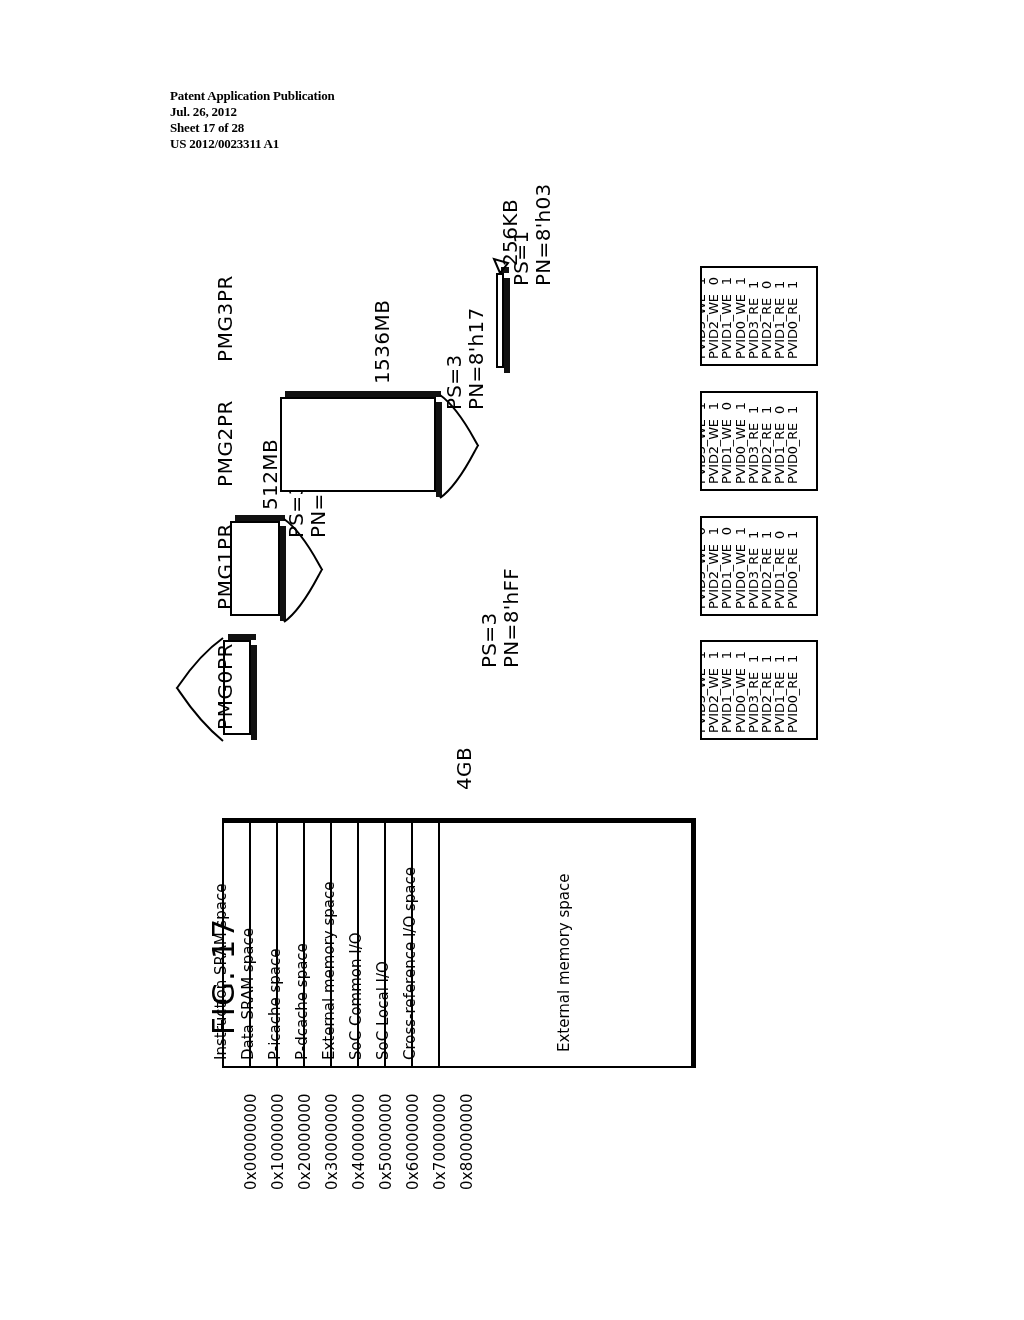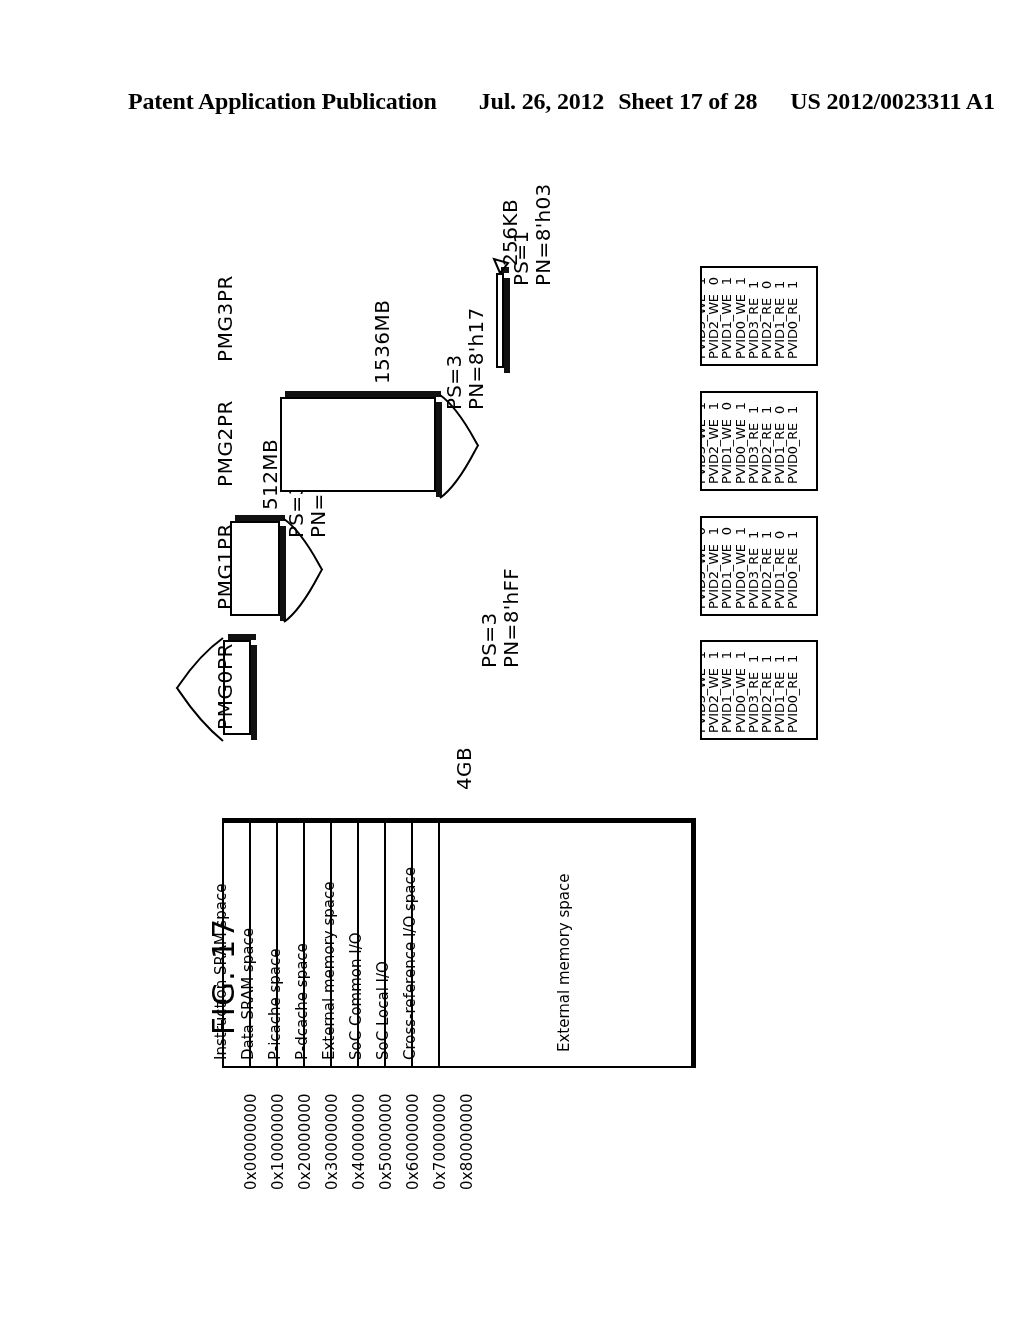--- a/index.html
+++ b/index.html
@@ -18,25 +18,26 @@
 
   
   #page-header {
     position: absolute;
     top: 88px;
     left: 128px;
     width: 768px;
     height: 26px;
     font-family: "Liberation Serif", serif;
     font-weight: bold;
-    font-size: 24px;
+    font-size: 13px;
     letter-spacing: -0.2px;
     white-space: nowrap;
     display: flex;
     align-items: baseline;
+    flex-direction: column;
   }
   #page-header .hdr-pub   { }
   #page-header .hdr-date  { margin-left: 42px; }
   #page-header .hdr-sheet { margin-left: 14px; }
   #page-header .hdr-pat   { margin-left: 33px; }
 
   
   #figure-canvas {
     position: absolute;
     left: 0;

